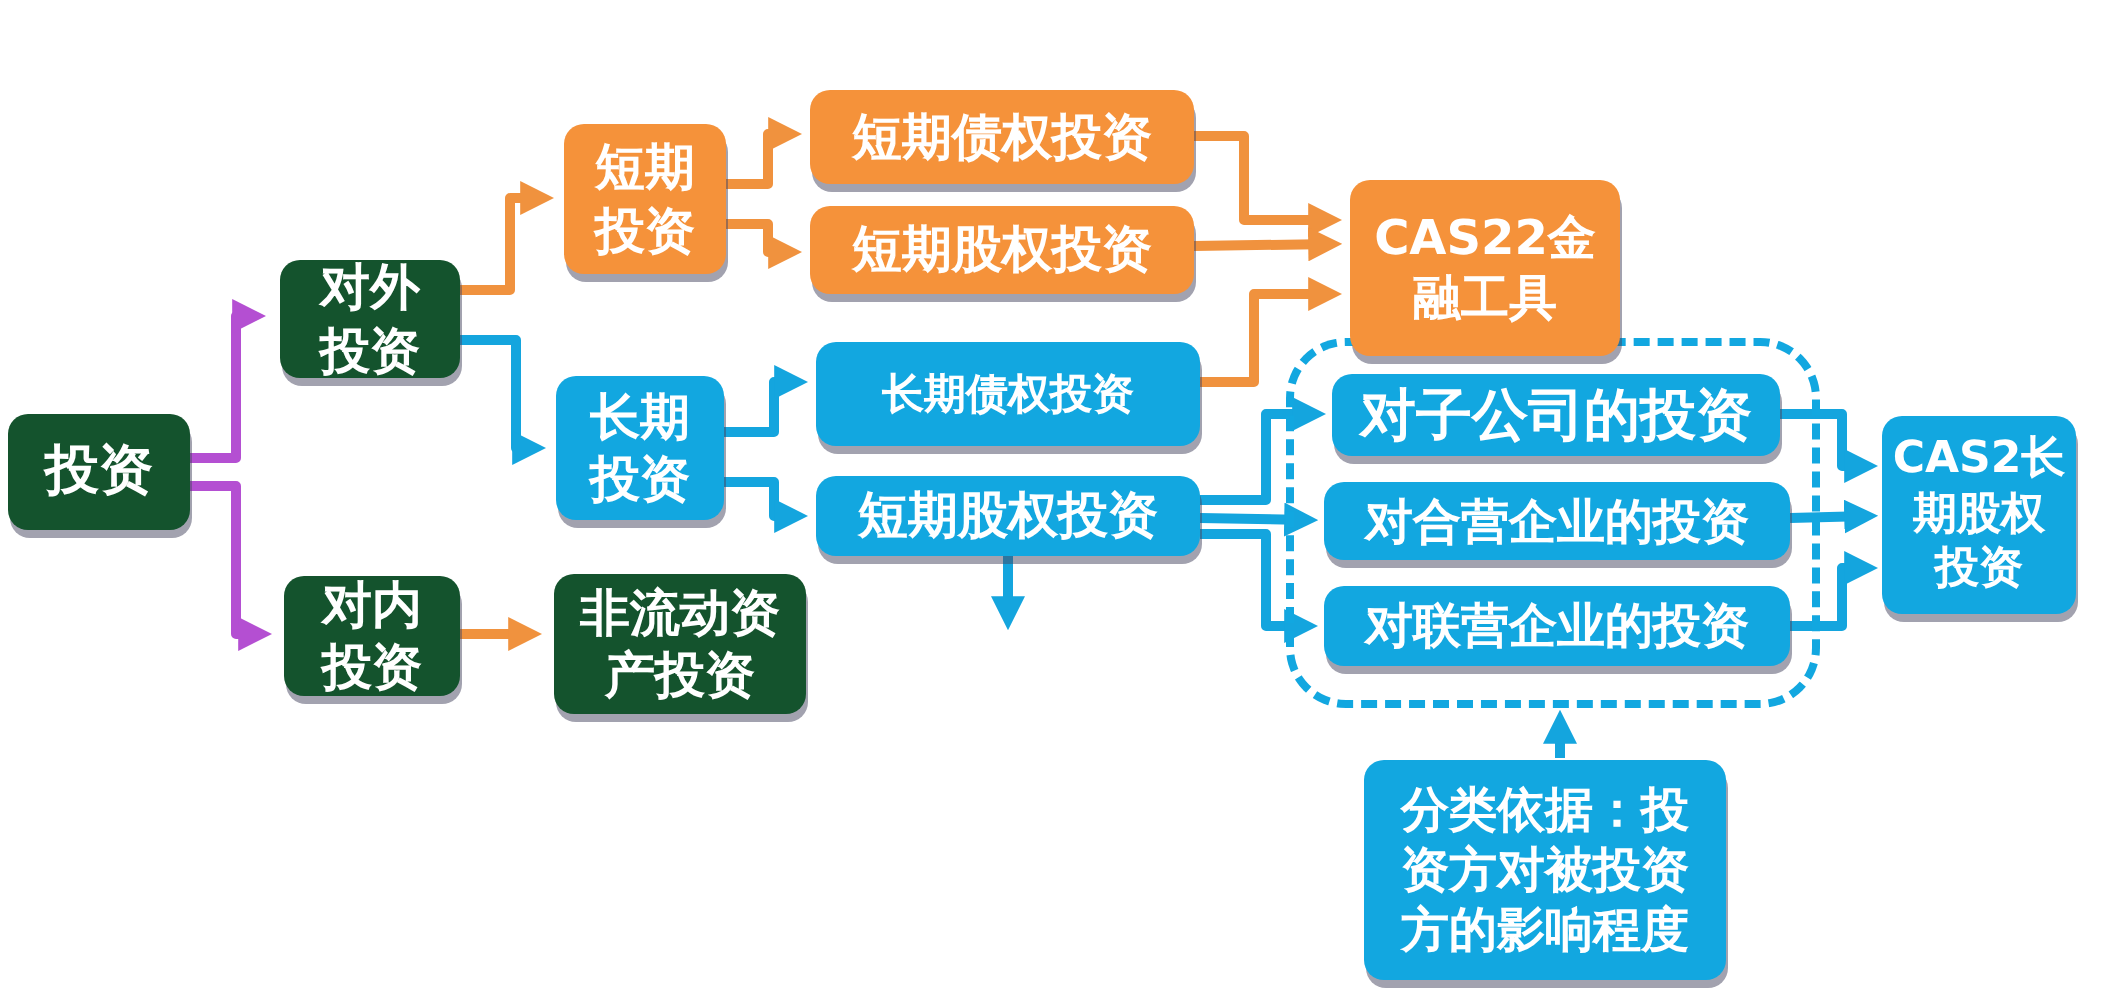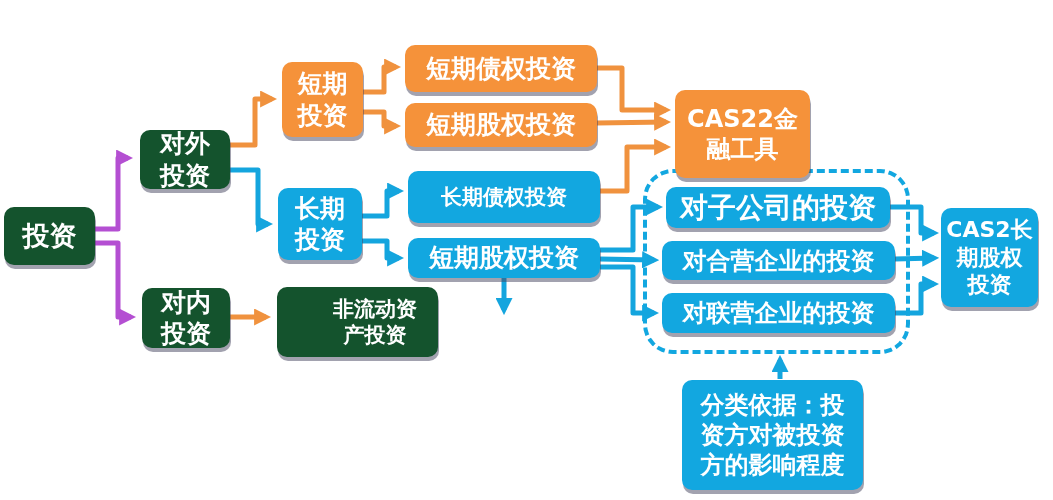--- a/index.html
+++ b/index.html
@@ -18,21 +18,21 @@
   
   #n-touzi      {left:4px;   top:207px; width:91px;  height:58px;  font-size:27px;}
   #n-duiwai     {left:140px; top:130px; width:90px;  height:59px;  font-size:25px;}
   #n-duinei     {left:142px; top:288px; width:88px;  height:60px;  font-size:25px;}
   #n-duanqi     {left:282px; top:62px;  width:81px;  height:75px;  font-size:25px;}
   #n-changqi    {left:278px; top:188px; width:84px;  height:72px;  font-size:25px;justify-content:center;}
   #n-dqzq       {left:405px; top:45px;  width:192px; height:47px;  font-size:25px;}
   #n-dqgq       {left:405px; top:103px; width:192px; height:44px;  font-size:25px;}
   #n-cqzq       {left:408px; top:171px; width:192px; height:52px;  font-size:21px;}
   #n-cqgq       {left:408px; top:238px; width:192px; height:40px;  font-size:25px;}
-  #n-feiliudong {left:277px; top:287px; width:126px; height:70px;  font-size:21px;padding-left:35px;}
+  #n-feiliudong {left:277px; top:287px; width:126px; height:70px;  font-size:25px;}
   #n-feichangqi {left:438px; top:322px; width:134px; height:46px;  font-size:25px;}
   #n-cas22      {left:675px; top:90px;  width:135px; height:88px;  font-size:24px;}
   #n-zi         {left:666px; top:187px; width:224px; height:41px;  font-size:28px;}
   #n-heying     {left:662px; top:241px; width:233px; height:39px;  font-size:24px;}
   #n-lianying   {left:662px; top:293px; width:233px; height:40px;  font-size:24px;}
   #n-cas2       {left:941px; top:208px; width:97px;  height:99px;  font-size:22px;}
   #n-fenlei     {left:682px; top:380px; width:181px; height:110px; font-size:24px;}
   #dashed-box   {left:643px; top:169px; width:259px; height:177px;}
 </style>
 </head>

